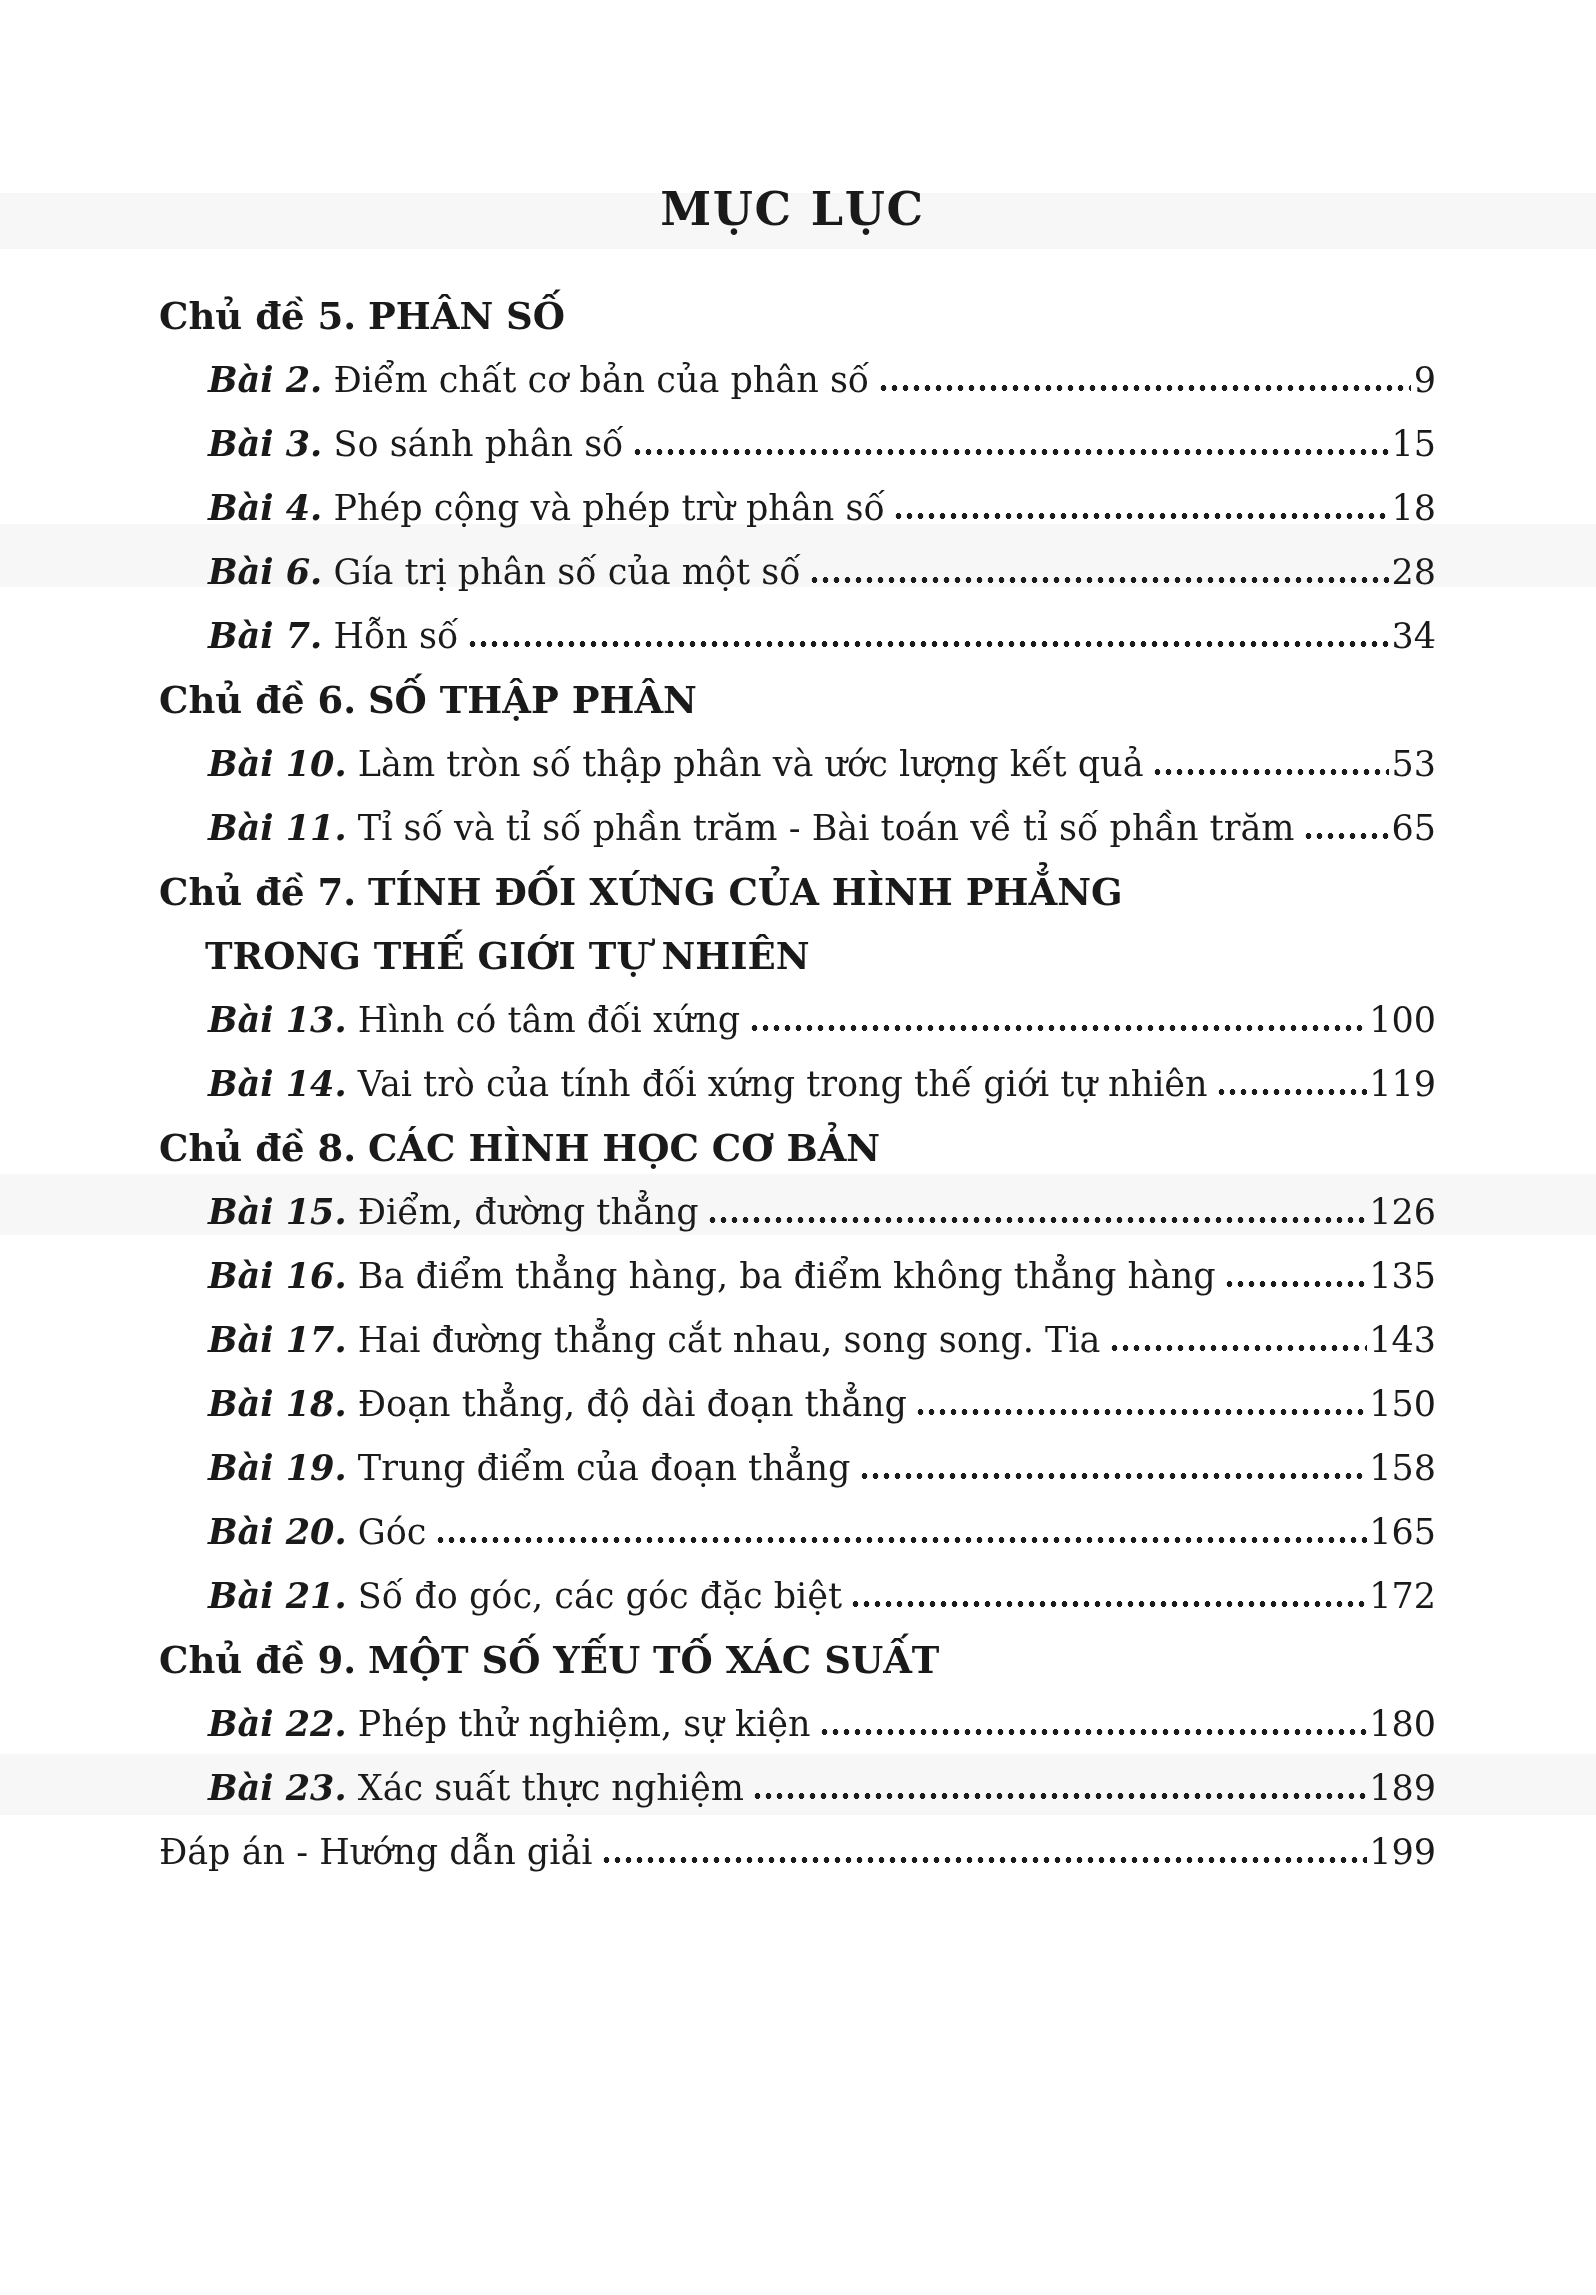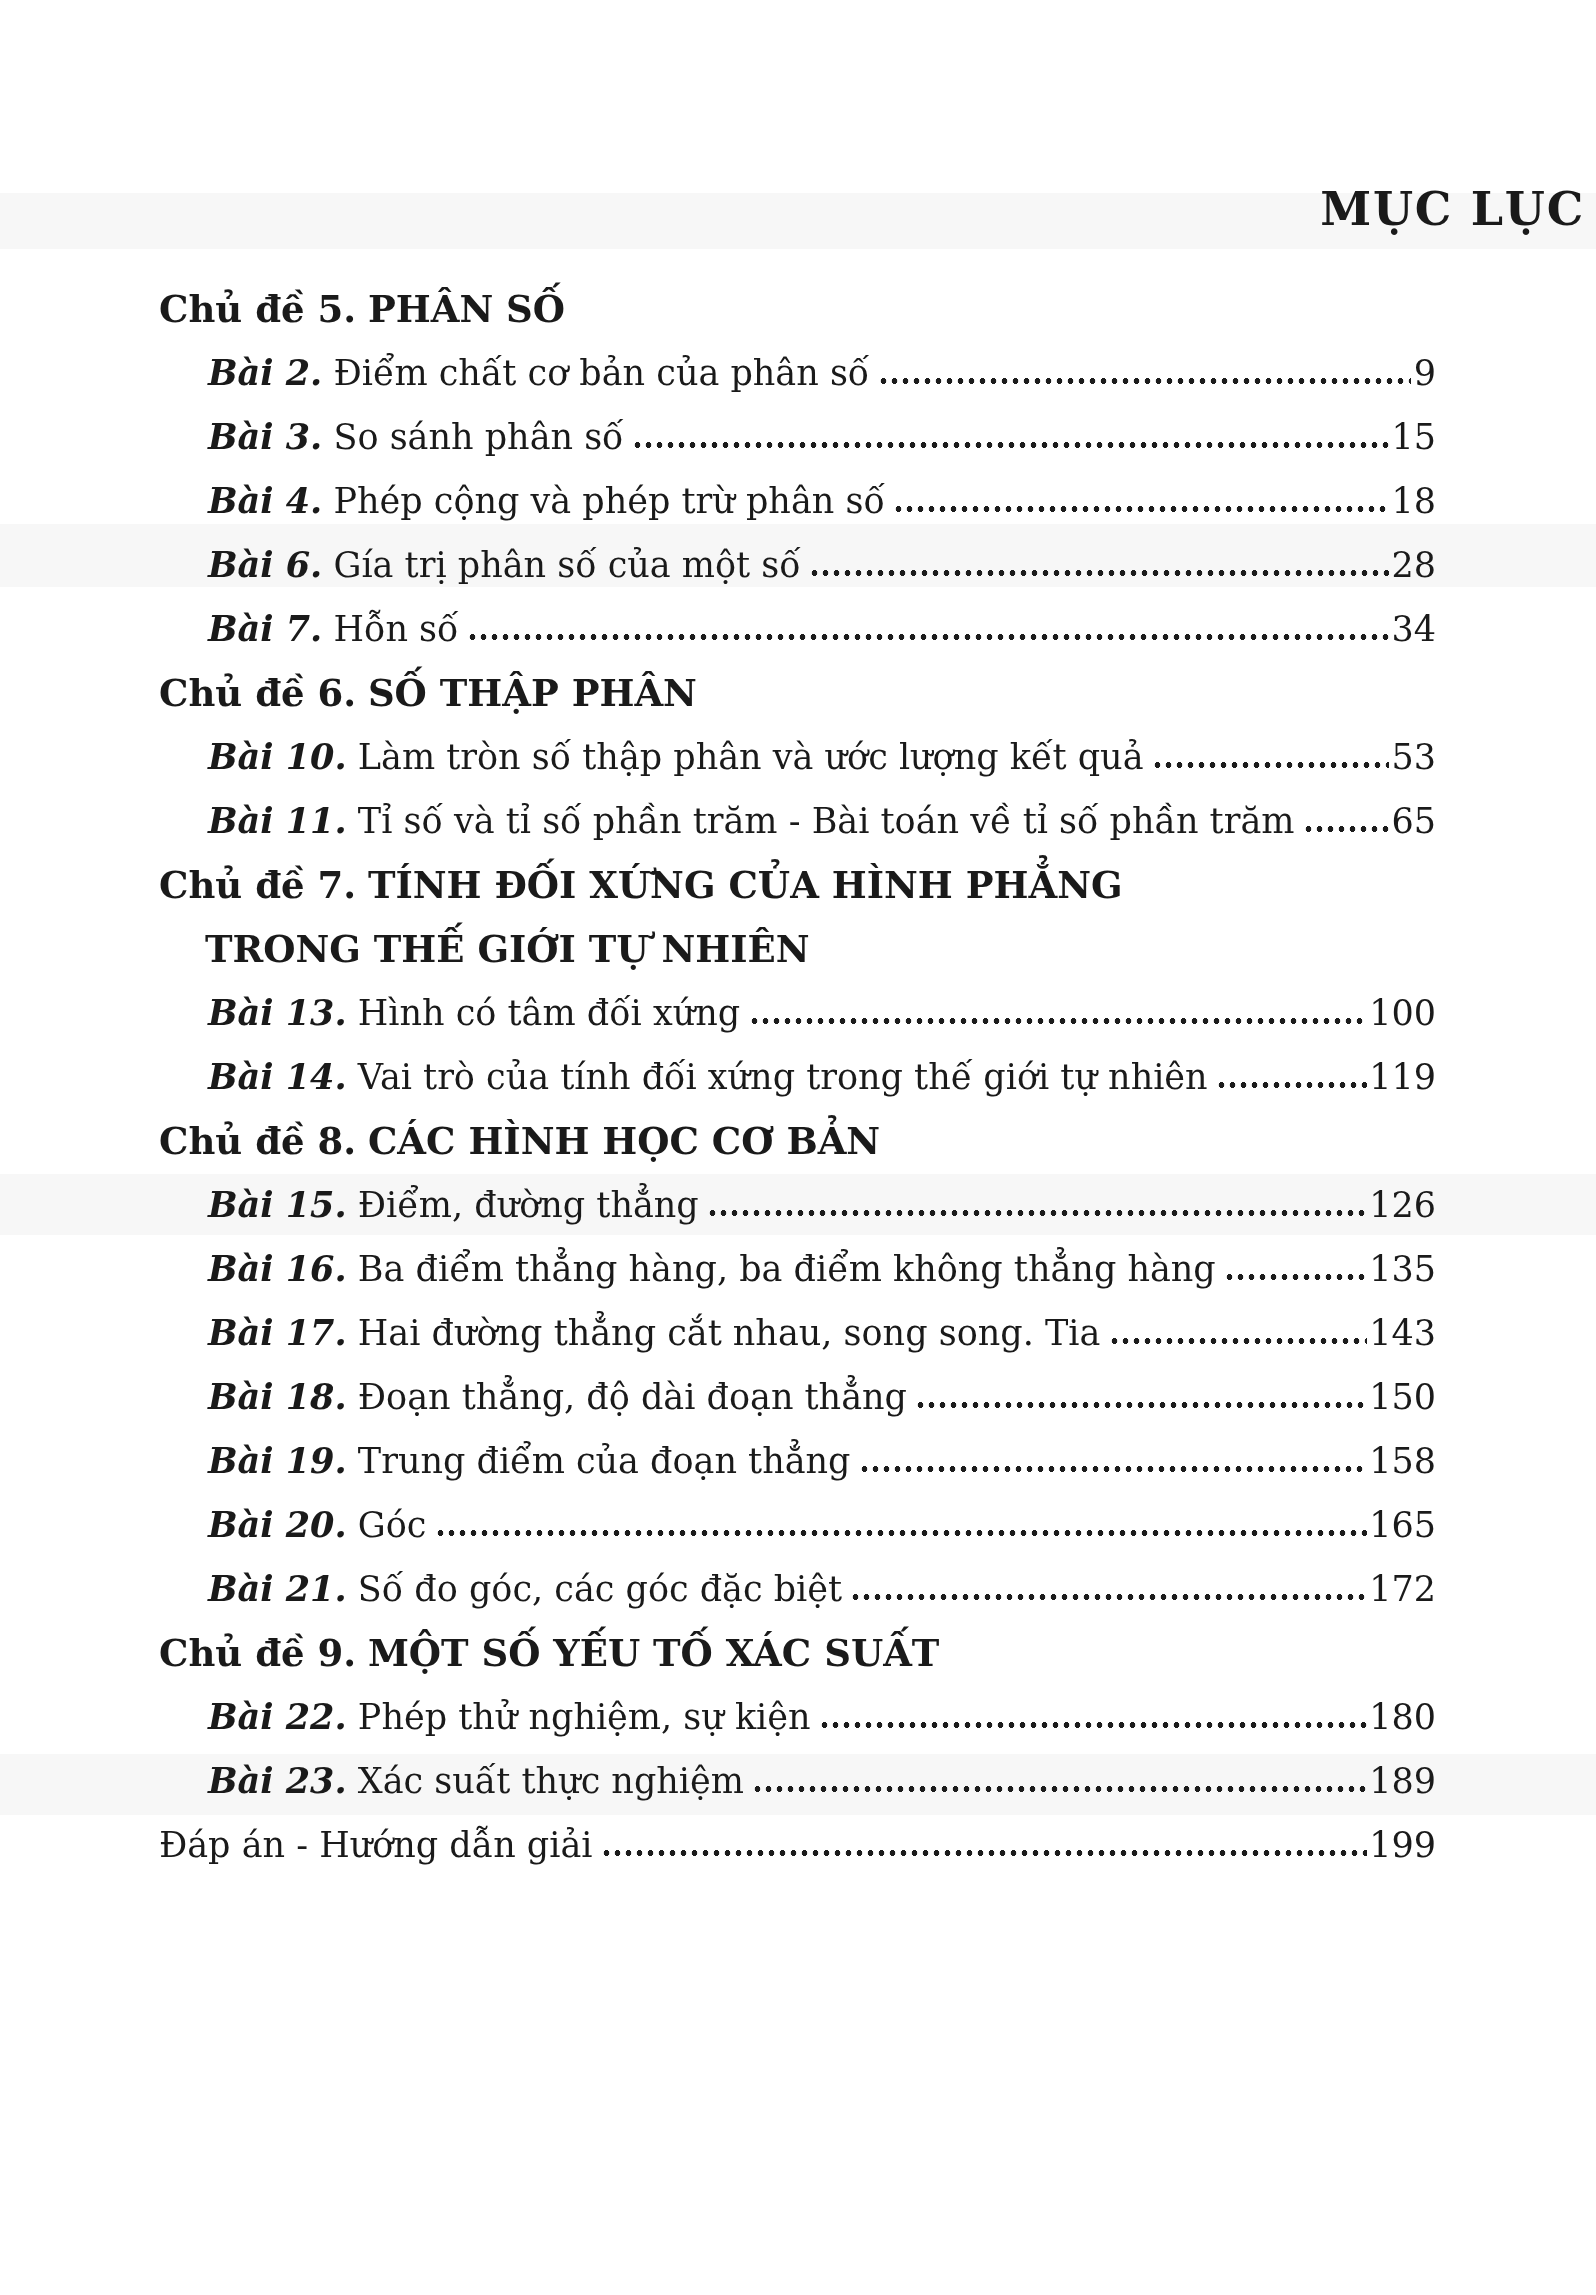--- a/index.html
+++ b/index.html
@@ -19,30 +19,30 @@
     background: rgba(0,0,0,0.030);
     z-index: 0;
     pointer-events: none;
   }
   .sheet { position: absolute; inset: 0; z-index: 1; }
   .title {
     position: absolute;
     top: 182px;
     left: 0;
     right: 12px;
-    text-align: right;
+    text-align: center;
     font-size: 46px;
     font-weight: 700;
     letter-spacing: 1.7px;
   }
   .toc {
     position: absolute;
     left: 159px;
     right: 161px;
-    top: 277px;
+    top: 284px;
   }
   .row {
     display: flex;
     align-items: baseline;
     height: 64px;
     line-height: 64px;
     font-size: 35px;
     white-space: nowrap;
   }
   .row .lbl { margin-right: 0.32em; }

